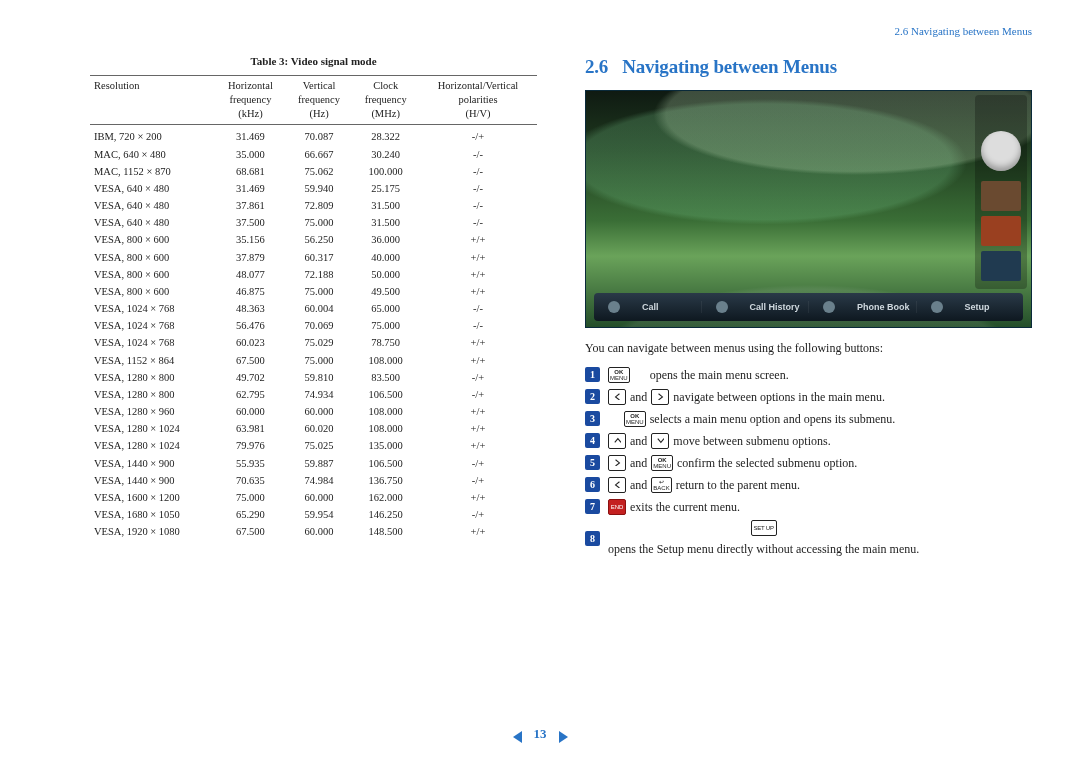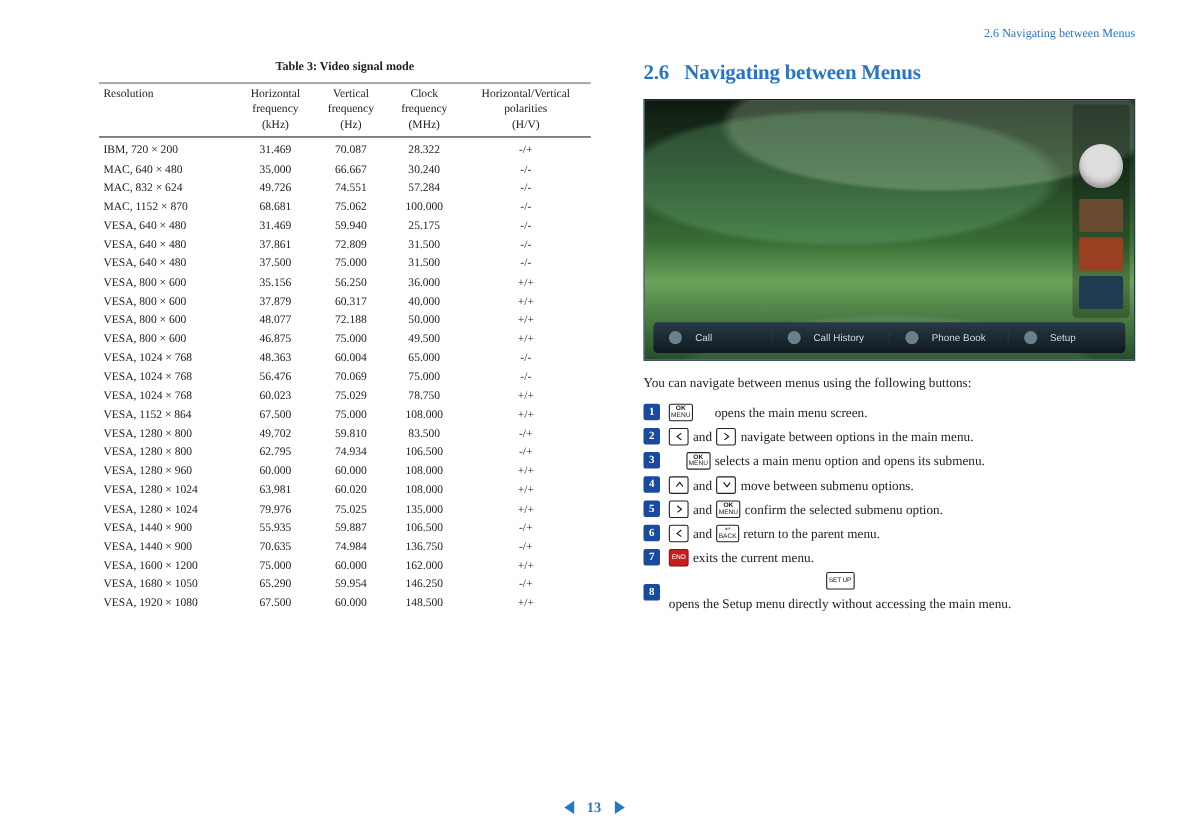--- a/index.html
+++ b/index.html
@@ -106,23 +106,24 @@
     display: flex;
     align-items: center;
     color: #cfd8de;
     font-family: Arial, sans-serif;
     font-size: 9px;
   }
   .menubar .item {
     flex: 1;
     display: flex;
     align-items: center;
-    gap: 12px;
+    gap: 22px;
     padding-left: 14px;
     border-right: 1px solid rgba(255,255,255,0.06);
+    font-weight: bold;
   }
   .menubar .item:last-child { border-right: none; }
   .menubar .icn { width:12px; height:12px; border-radius:50%; background:#6a808c; display:inline-block;}
   .intro { margin: 12px 0 10px; font-size: 12px; }
   .steps { list-style: none; padding: 0; margin: 0; }
   .steps li { display: flex; align-items: center; gap: 8px; margin: 4px 0; font-size: 12px; line-height: 18px;}
   .bullet {
     display: inline-flex; align-items:center; justify-content:center;
     width: 15px; height: 15px; border-radius: 2px;
     background: #1a4aa0; color: #fff; font-size: 10px; font-weight: bold;
@@ -135,21 +136,21 @@
     font-size: 6.5px; font-family: Arial, sans-serif;
     padding: 0 1px; line-height: 1;
     flex-shrink:0;
     box-sizing: content-box;
   }
   .btn.red { background:#c42020; border-color:#8a1010; color:#fff;}
   .btn.wide { min-width: 22px; font-size: 6px; letter-spacing:-0.2px;}
   .btn.arrow svg { width:7px; height:7px; }
   .pager {
     position:absolute; left:0; right:0; bottom:20px;
-    display:flex; align-items:center; justify-content:center;
+    display:flex; align-items:flex-end; justify-content:center;
     gap:12px; color:#2874c6; font-weight:bold; font-size:13px;margin-top:36px;
   }
   .pager .tri { width:0; height:0; border-top:6px solid transparent; border-bottom:6px solid transparent;}
   .pager .prev { border-right:9px solid #2874c6;}
   .pager .next { border-left:9px solid #2874c6;}
 </style>
 </head>
 <body>
 
 <div class="page">
@@ -194,27 +195,20 @@
             <td class="c">-/+</td>
           </tr>
           <tr>
             <td>MAC, 640 × 480</td>
             <td class="c">35.000</td>
             <td class="c">66.667</td>
             <td class="c">30.240</td>
             <td class="c">-/-</td>
           </tr>
           <tr>
-            <td>MAC, 832 × 624</td>
-            <td class="c">49.726</td>
-            <td class="c">74.551</td>
-            <td class="c">57.284</td>
-            <td class="c">-/-</td>
-          </tr>
-          <tr>
             <td>MAC, 1152 × 870</td>
             <td class="c">68.681</td>
             <td class="c">75.062</td>
             <td class="c">100.000</td>
             <td class="c">-/-</td>
           </tr>
           <tr>
             <td>VESA, 640 × 480</td>
             <td class="c">31.469</td>
             <td class="c">59.940</td>

